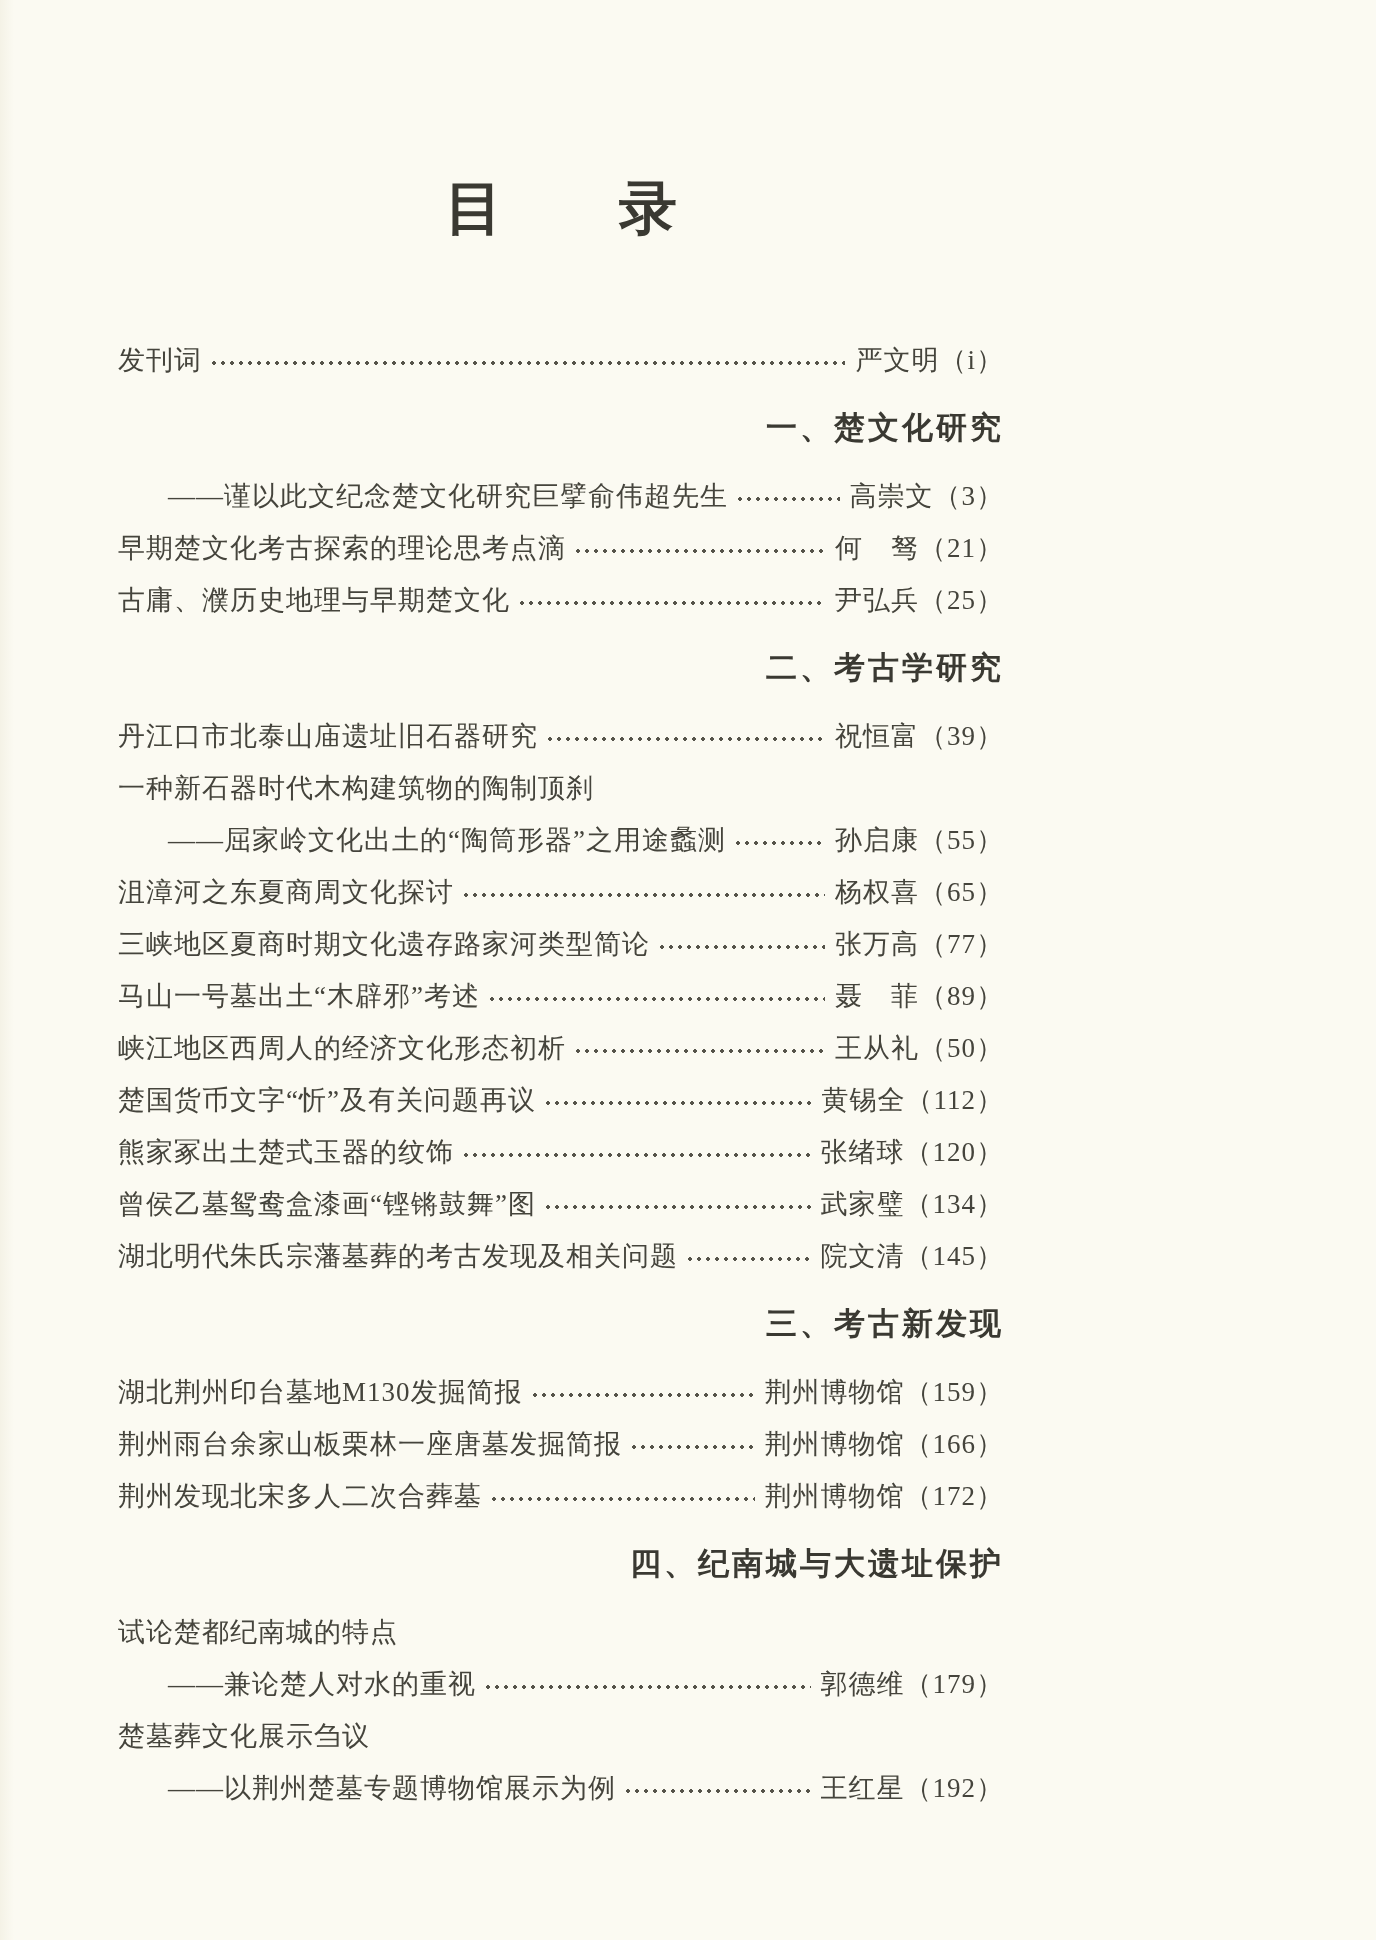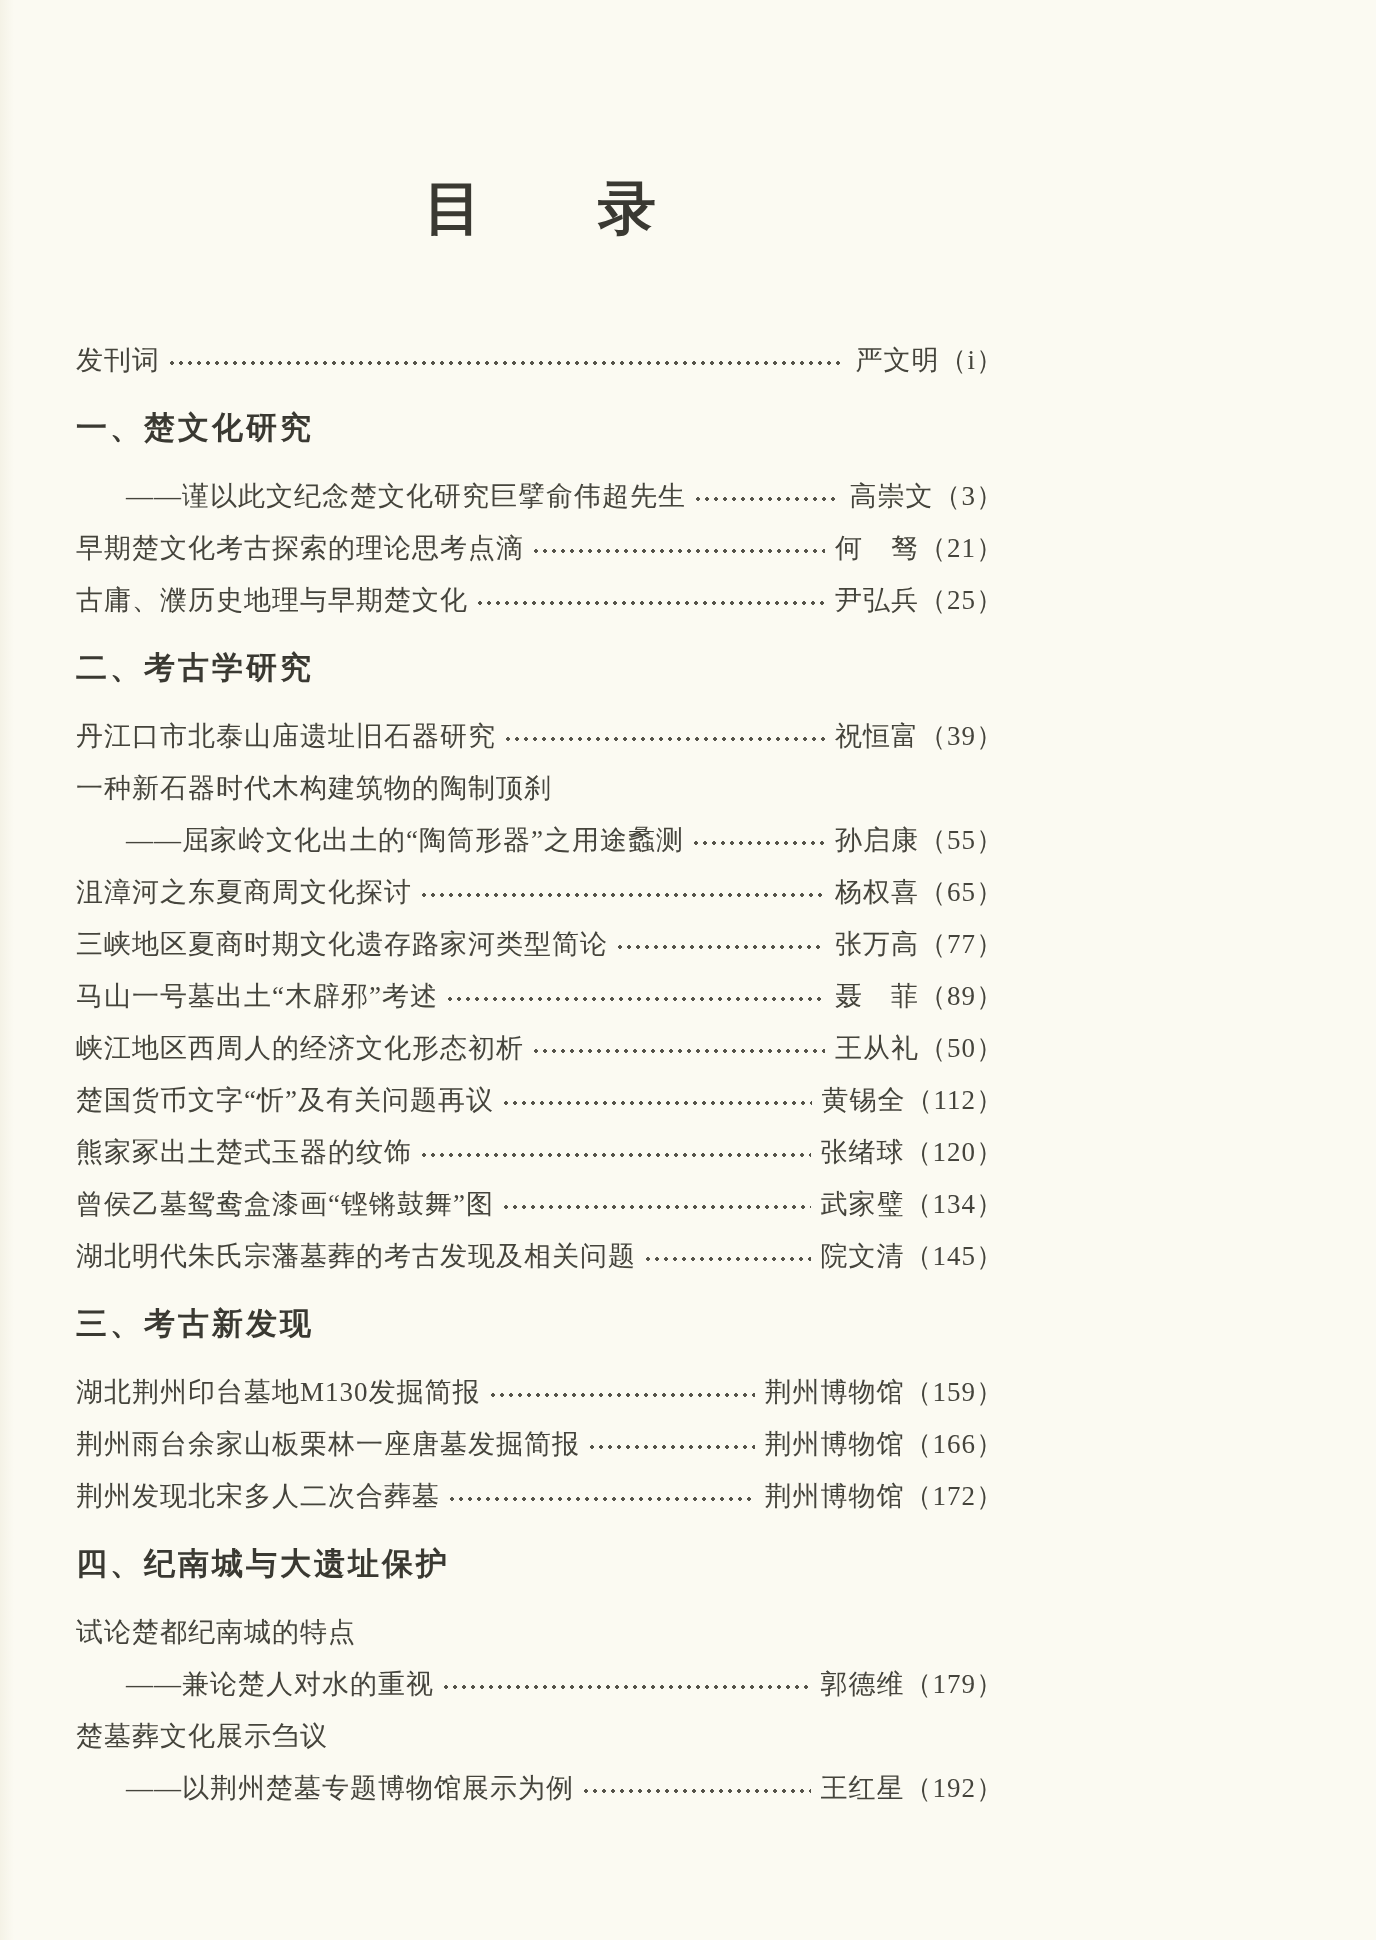--- a/index.html
+++ b/index.html
@@ -8,21 +8,21 @@
     height: 1940px;
     background: #fbfaf2;
     color: #45443c;
     font-family: "Liberation Serif", "DejaVu Serif", serif;
     overflow: hidden;
   }
   .page {
     box-sizing: border-box;
     width: 1376px;
     height: 1940px;
-    padding: 170px 372px 0 76px;
+    padding: 170px 372px 0 118px;
     background: linear-gradient(90deg, #f4f2e6 0px, #fbfaf2 14px);
   }
   .doc-title {
     text-align: center;
     font-size: 58px;
     font-weight: bold;
     color: #3a3932;
     margin: 0 0 86px 0;
     white-space: pre;
   }
@@ -41,21 +41,21 @@
     min-width: 16px;
     height: 12px;
     margin: 6px 10px 0 8px;
     background-image: radial-gradient(circle at 4px 6px, #55534a 1.6px, rgba(0,0,0,0) 2.1px);
     background-size: 9px 12px;
     background-repeat: repeat-x;
   }
   .author { white-space: nowrap; text-align: center; }
   .pagenum { white-space: nowrap; }
   .section-header {
-    text-align: left;
+    text-align: right;
     font-size: 31px;
     font-weight: bold;
     font-family: "Liberation Sans", "DejaVu Sans", sans-serif;
     color: #3a3932;
     height: 52px;
     line-height: 52px;
     margin: 16px 0;
     letter-spacing: 3px;
   }
 </style>

